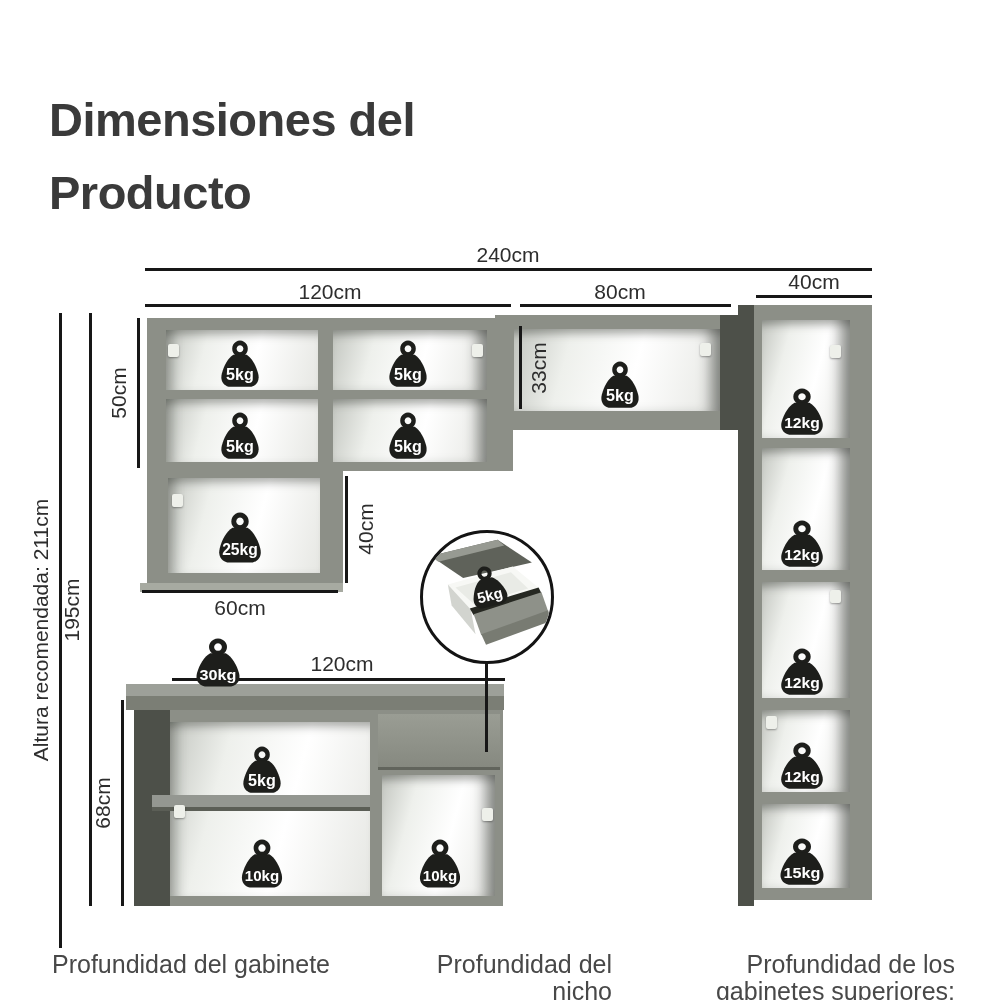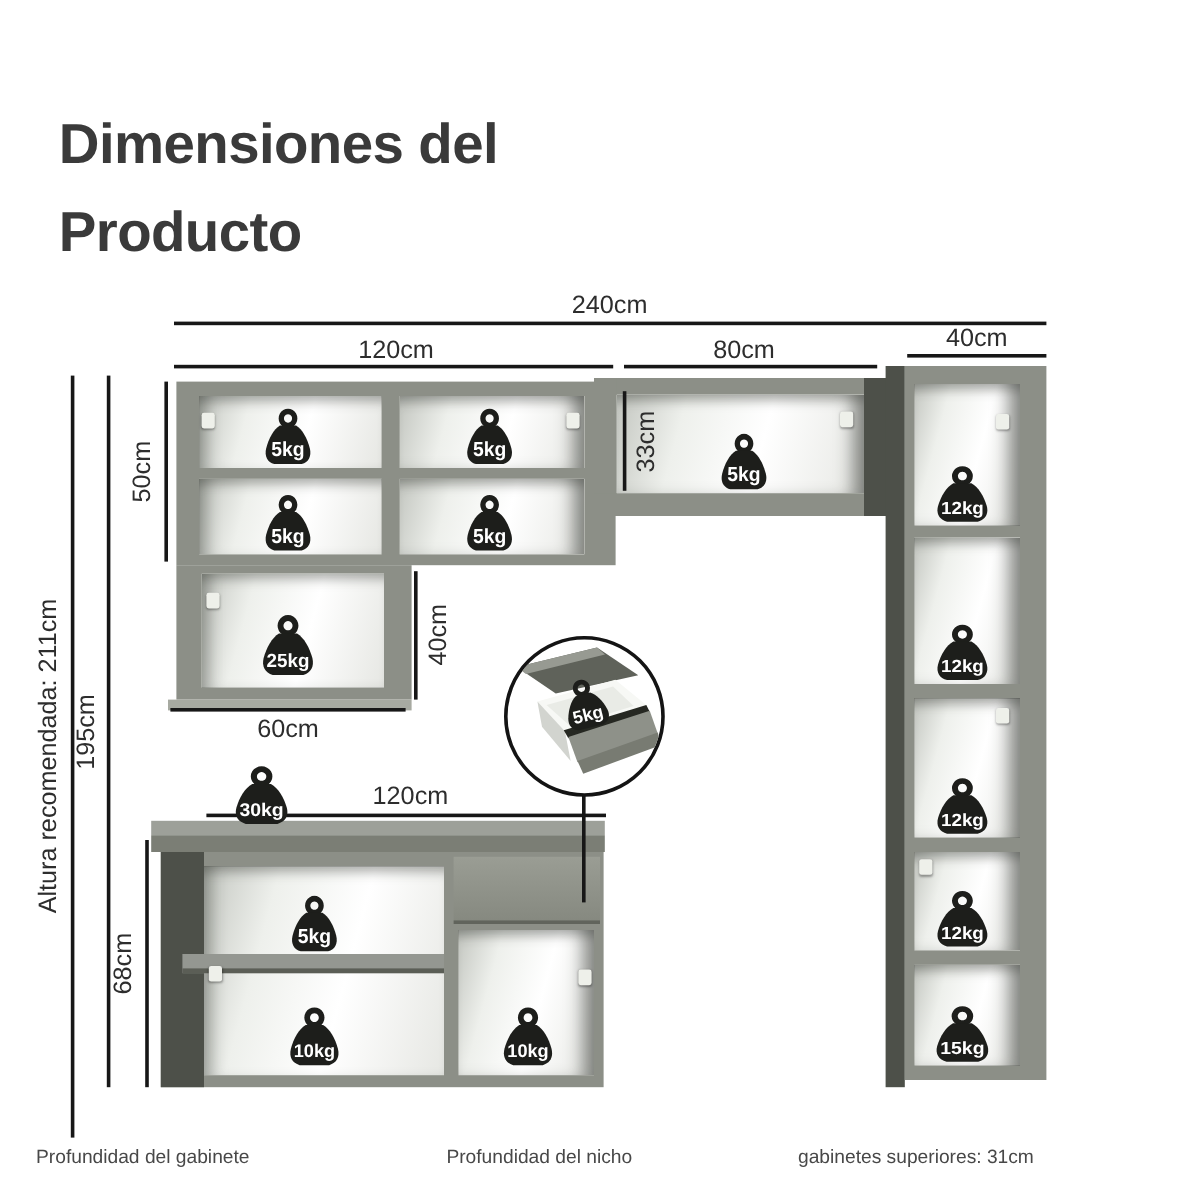--- a/index.html
+++ b/index.html
@@ -4,21 +4,21 @@
 <style>
   html,body{margin:0;padding:0;background:#fff;}
   .canvas{position:relative;width:1000px;height:1000px;background:#ffffff;overflow:hidden;
           font-family:"Liberation Sans",sans-serif;margin-top:48px;}
   
   .title{position:absolute;left:49px;top:36px;width:530px;font-size:47px;font-weight:700;
          color:#3a3a3a;line-height:1.55;letter-spacing:-0.5px;z-index:5;}
   .lbl{position:absolute;font-size:21px;color:#2d2d2d;white-space:nowrap;
        transform:translate(-50%,-50%);z-index:5;}
   .lbl.rot{transform:translate(-50%,-50%) rotate(-90deg);}
-  .caption{position:absolute;text-align:left;font-size:16px;line-height:27px;color:#484848;z-index:5;}
+  .caption{position:absolute;text-align:right;font-size:25px;line-height:27px;color:#484848;z-index:5;}
   
   .hl{position:absolute;height:3px;background:#171717;z-index:5;}
   .vl{position:absolute;width:3px;background:#171717;z-index:5;}
   
   .panel{position:absolute;background:#8c8f87;z-index:1;}
   .panel.dark{background:#4d5049;}
   .panel.plinth{background:#a7aaa1;}
   .panel.top{background:#9da099;}
   .panel.cfront{background:#7b7e75;}
   .int{position:absolute;z-index:1;
@@ -226,16 +226,17 @@
     </svg>
   </div>
 
   <div class="caption" style="left:30px;top:903px;width:300px">
     <span style="display:block">Profundidad del gabinete</span>
   </div>
   <div class="caption" style="left:372px;top:903px;width:240px">
     <span style="display:block">Profundidad del nicho</span>
   </div>
   <div class="caption" style="left:665px;top:903px;width:290px">
+    <span style="display:block">Profundidad de los</span>
     <span style="display:block">gabinetes superiores: 31cm</span>
   </div>
 
 </div>
 
 </body></html>

